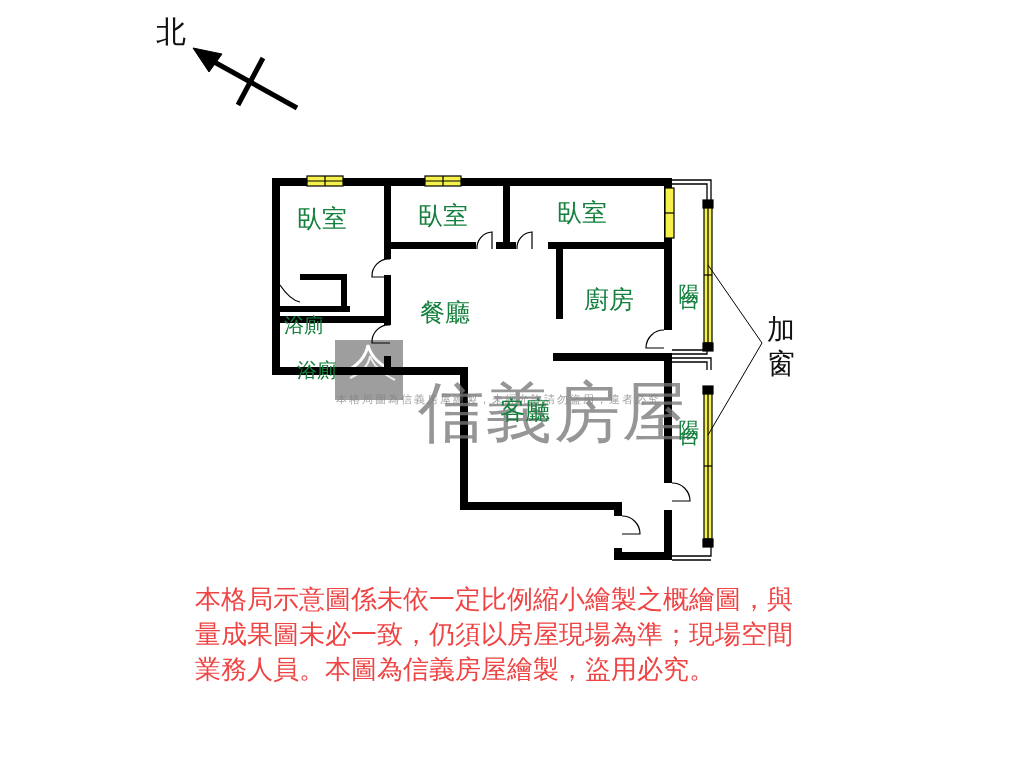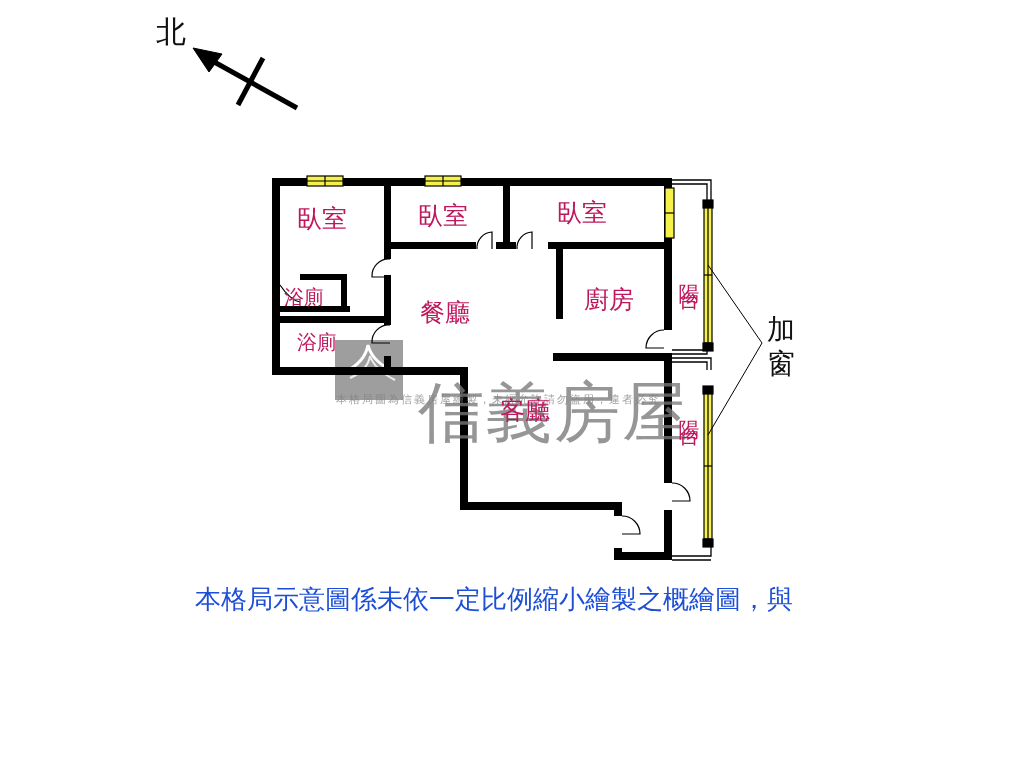--- a/index.html
+++ b/index.html
@@ -1,28 +1,28 @@
 <!DOCTYPE html>
 <html><head>
 <meta charset="utf-8">
 <style>
   html, body { margin:0; padding:0; background:#ffffff; }
   body { width:1024px; height:768px; position:relative; overflow:hidden;
          font-family:"DejaVu Serif","Liberation Serif",serif; color:#111; }
   #plan { position:absolute; left:0; top:0; width:1024px; height:768px; }
-  .room-label { position:absolute; font-size:25px; line-height:1; color:#be185d; white-space:nowrap; }
-  .room-label.sm { font-size:20px; }
+  .room-label { position:absolute; font-size:25px; line-height:1; color:#15803d; white-space:nowrap; }
+  .room-label.sm { font-size:20px;margin-top:28px; }
   .vert { writing-mode:vertical-rl; text-orientation:upright; font-size:21px; letter-spacing:4px; }
   .north { position:absolute; left:156px; top:12px; font-size:30px; }
   .callout { position:absolute; left:766px; top:313px; width:30px; font-size:28px; line-height:34px; text-align:center; }
   .wm-big { position:absolute; left:418px; top:332px; font-family:"DejaVu Sans","Liberation Sans",sans-serif;
             font-size:66px; color:rgba(120,120,120,0.78); letter-spacing:2px; line-height:1; white-space:nowrap;margin-top:48px; }
   .wm-small { position:absolute; left:336px; top:392px; font-family:"DejaVu Sans","Liberation Sans",sans-serif;
               font-size:11px; color:rgba(130,130,130,0.75); letter-spacing:2px; white-space:nowrap; }
-  .disclaimer { position:absolute; left:195px; top:582px; width:700px; font-size:26px; line-height:35px; color:#1d4ed8; }
+  .disclaimer { position:absolute; left:195px; top:582px; width:700px; font-size:26px; line-height:35px; color:#ef4444; }
   .disclaimer div { white-space:nowrap; }
 </style>
 </head>
 <body>
 
 <svg id="plan" viewBox="0 0 1024 768" xmlns="http://www.w3.org/2000/svg">
 
   <g stroke="#000" stroke-width="5" fill="#000" stroke-linecap="butt">
     <line x1="297" y1="108" x2="207" y2="58"></line>
     <polygon points="193,48 222,54 209,72" stroke-width="1"></polygon>
@@ -144,13 +144,15 @@
 <div class="room-label vert" style="left:678px;top:268px;">陽台</div>
 <div class="room-label vert" style="left:678px;top:404px;">陽台</div>
 
 <div class="callout">
   <div>加</div>
   <div>窗</div>
 </div>
 
 <div class="disclaimer">
   <div>本格局示意圖係未依一定比例縮小繪製之概繪圖，與</div>
+  <div>量成果圖未必一致，仍須以房屋現場為準；現場空間</div>
+  <div>業務人員。本圖為信義房屋繪製，盜用必究。</div>
 </div>
 
 </body></html>

